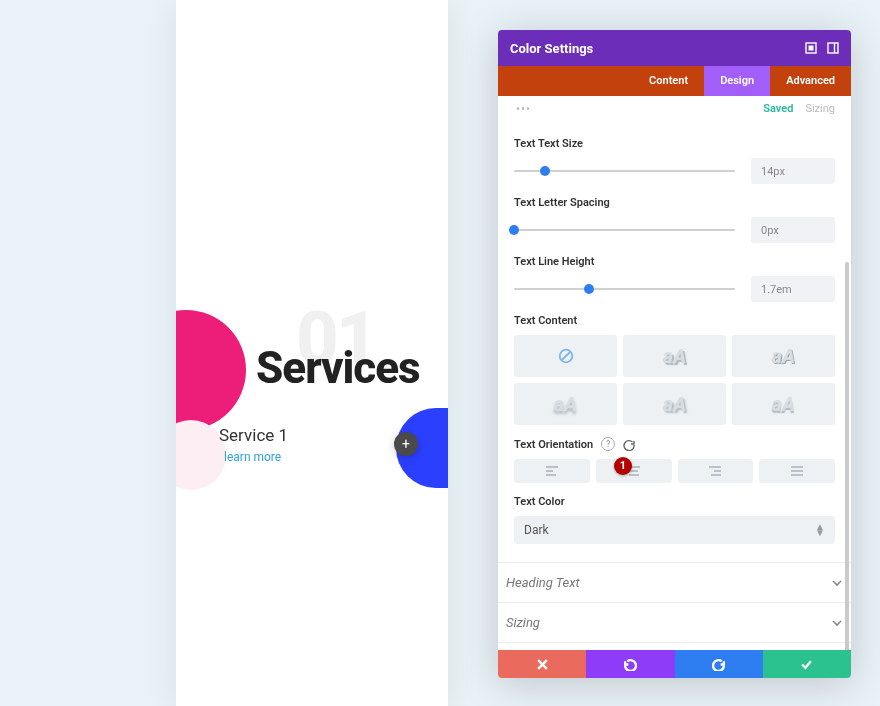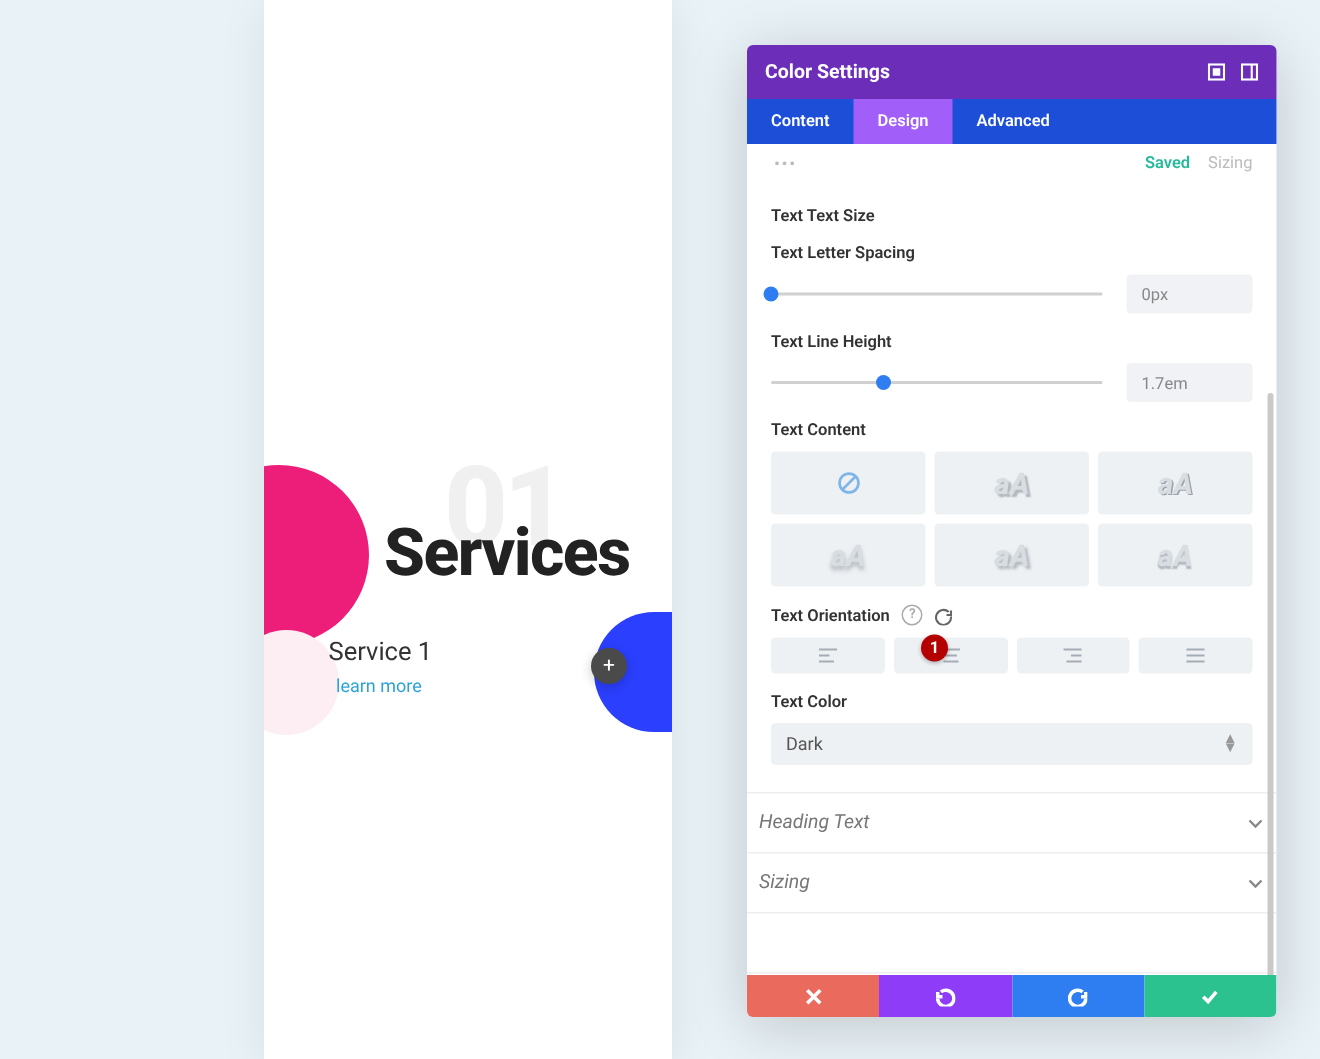--- a/index.html
+++ b/index.html
@@ -118,23 +118,24 @@
   }
   .panel-title {
     font-size: 13px;
     font-weight: 700;
     flex: 1;
   }
   .panel-header-icons { display: flex; gap: 10px; }
   .panel-header-icons svg { width: 12px; height: 12px; stroke: #fff; fill: none; cursor: pointer; }
 
   .panel-tabs {
-    background: #1d4ed8;
+    background: #c2410c;
     display: flex;
     height: 30px;
+    justify-content: flex-end;
   }
   .panel-tab {
     padding: 0 16px;
     line-height: 30px;
     font-size: 11px;
     color: #fff;
     cursor: pointer;
     font-weight: 600;
   }
   .panel-tab.active { background: #a25ef9; }
@@ -355,20 +356,26 @@
 
   <div class="panel-body">
 
     <div class="saved-row">
       <span class="dots">•••</span>
       <span class="saved">Saved</span>
       <span>Sizing</span>
     </div>
 
     <div class="section-label">Text Text Size</div>
+    <div class="slider-row">
+      <div class="slider-track">
+        <div class="slider-thumb" style="left:14%"></div>
+      </div>
+      <div class="slider-value">14px</div>
+    </div>
 
     <div class="section-label">Text Letter Spacing</div>
     <div class="slider-row">
       <div class="slider-track">
         <div class="slider-thumb" style="left:0%"></div>
       </div>
       <div class="slider-value">0px</div>
     </div>
 
     <div class="section-label">Text Line Height</div>

